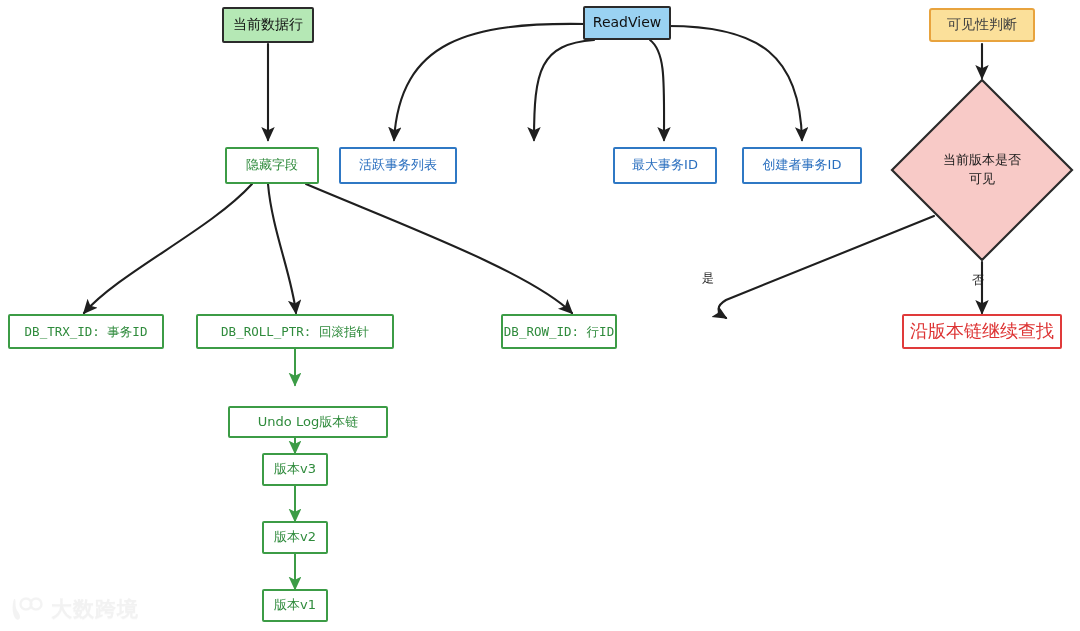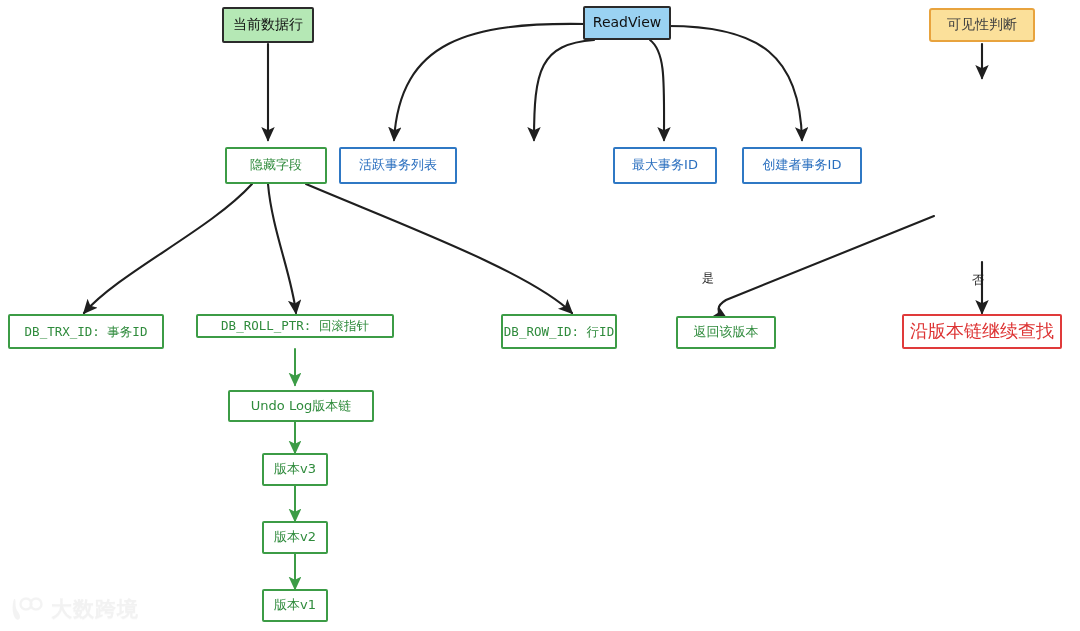--- a/index.html
+++ b/index.html
@@ -194,41 +194,47 @@
       <path d="M295,554 L295,589" marker-end="url(#arrowgreen)"></path>
     </g>
   </svg>
 
   <div class="node n-green-solid" style="left:222px; top:7px; width:92px; height:36px;">当前数据行</div>
 
   <div class="node n-blue-solid" style="left:583px; top:6px; width:88px; height:34px; font-family:'DejaVu Sans','Liberation Sans',sans-serif;">ReadView</div>
 
   <div class="node n-amber-solid" style="left:929px; top:8px; width:106px; height:34px;">可见性判断</div>
 
-  <div class="node n-green-out" style="left:225px; top:147px; width:102px; height:37px;">隐藏字段</div>
+  <div class="node n-green-out" style="left:225px; top:147px; width:94px; height:37px;">隐藏字段</div>
 
   <div class="node n-blue-out" style="left:339px; top:147px; width:118px; height:37px;">活跃事务列表</div>
 
 
   <div class="node n-blue-out" style="left:613px; top:147px; width:104px; height:37px;">最大事务ID</div>
 
   <div class="node n-blue-out" style="left:742px; top:147px; width:120px; height:37px;">创建者事务ID</div>
 
+  <div class="diamond" style="left:889px; top:77px; width:186px; height:186px;">
+    <svg width="186" height="186" viewBox="0 0 186 186">
+      <polygon points="93,3 183,93 93,183 3,93" fill="#f8cac7" stroke="#2b2b2b" stroke-width="2.2"></polygon>
+    </svg>
+    <div class="dlabel">当前版本是否
+可见</div>
+  </div>
 
   <div class="node n-green-out mono" style="left:8px; top:314px; width:156px; height:35px;">DB_TRX_ID: 事务ID</div>
 
-  <div class="node n-green-out mono" style="left:196px; top:314px; width:198px; height:24px;">DB_ROLL_PTR: 回滚指针</div>
+  <div class="node n-green-out mono" style="left:196px; top:314px; width:198px; height:35px;">DB_ROLL_PTR: 回滚指针</div>
 
   <div class="node n-green-out mono" style="left:501px; top:314px; width:116px; height:35px;">DB_ROW_ID: 行ID</div>
 
-  <div class="node n-green-out" style="left:676px; top:316px; width:100px; height:33px;">返回该版本</div>
 
   <div class="node n-red-out" style="left:902px; top:314px; width:160px; height:35px;">沿版本链继续查找</div>
 
-  <div class="node n-green-out" style="left:228px; top:390px; width:146px; height:32px;">Undo Log版本链</div>
+  <div class="node n-green-out" style="left:228px; top:406px; width:160px; height:32px;">Undo Log版本链</div>
 
   <div class="node n-green-out" style="left:262px; top:453px; width:66px; height:33px;">版本v3</div>
 
   <div class="node n-green-out" style="left:262px; top:521px; width:66px; height:33px;">版本v2</div>
 
   <div class="node n-green-out" style="left:262px; top:589px; width:66px; height:33px;">版本v1</div>
 
   <div class="edge-label" style="left:702px; top:270px;">是</div>
 
   <div class="edge-label" style="left:972px; top:272px;">否</div>

